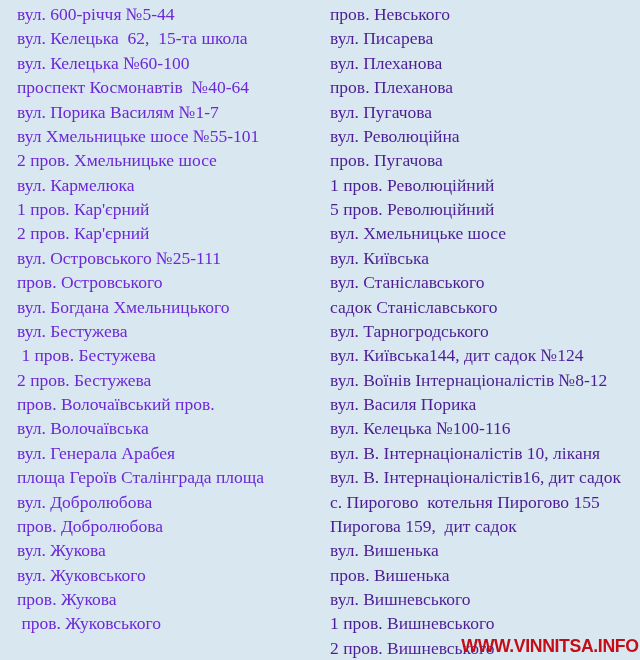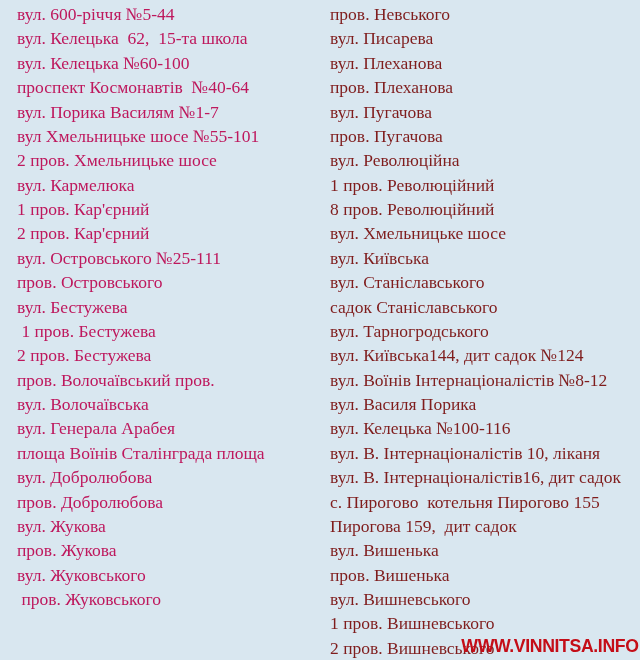--- a/index.html
+++ b/index.html
@@ -36,58 +36,59 @@
     font-size: 19px;
     letter-spacing: -0.4px;
     transform: scaleX(0.93);
     transform-origin: 100% 50%;
     white-space: nowrap;
   }
 </style>
 </head>
 <body style="background: rgb(217, 231, 240);">
 
-<div class="street-column" id="col-left" style="color: #be185d;">
+<div class="street-column" id="col-left" style="color: #6d28d9;">
     <div class="line">вул. 600-річчя №5-44</div>
     <div class="line">вул. Келецька  62,  15-та школа</div>
     <div class="line">вул. Келецька №60-100</div>
     <div class="line">проспект Космонавтів  №40-64</div>
     <div class="line">вул. Порика Василям №1-7</div>
     <div class="line">вул Хмельницьке шосе №55-101</div>
     <div class="line">2 пров. Хмельницьке шосе</div>
     <div class="line">вул. Кармелюка</div>
     <div class="line">1 пров. Кар'єрний</div>
     <div class="line">2 пров. Кар'єрний</div>
     <div class="line">вул. Островського №25-111</div>
     <div class="line">пров. Островського</div>
+    <div class="line">вул. Богдана Хмельницького</div>
     <div class="line">вул. Бестужева</div>
     <div class="line"> 1 пров. Бестужева</div>
     <div class="line">2 пров. Бестужева</div>
     <div class="line">пров. Волочаївський пров.</div>
     <div class="line">вул. Волочаївська</div>
     <div class="line">вул. Генерала Арабея</div>
-    <div class="line">площа Воїнів Сталінграда площа</div>
+    <div class="line">площа Героїв Сталінграда площа</div>
     <div class="line">вул. Добролюбова</div>
     <div class="line">пров. Добролюбова</div>
     <div class="line">вул. Жукова</div>
+    <div class="line">вул. Жуковського</div>
     <div class="line">пров. Жукова</div>
-    <div class="line">вул. Жуковського</div>
     <div class="line"> пров. Жуковського</div>
   </div>
 
-<div class="street-column" id="col-right" style="color: #7f1d1d;">
+<div class="street-column" id="col-right" style="color: #4c1d95;">
     <div class="line">пров. Невського</div>
     <div class="line">вул. Писарева</div>
     <div class="line">вул. Плеханова</div>
     <div class="line">пров. Плеханова</div>
     <div class="line">вул. Пугачова</div>
+    <div class="line">вул. Революційна</div>
     <div class="line">пров. Пугачова</div>
-    <div class="line">вул. Революційна</div>
     <div class="line">1 пров. Революційний</div>
-    <div class="line">8 пров. Революційний</div>
+    <div class="line">5 пров. Революційний</div>
     <div class="line">вул. Хмельницьке шосе</div>
     <div class="line">вул. Київська</div>
     <div class="line">вул. Станіславського</div>
     <div class="line">садок Станіславського</div>
     <div class="line">вул. Тарногродського</div>
     <div class="line">вул. Київська144, дит садок №124</div>
     <div class="line">вул. Воїнів Інтернаціоналістів №8-12</div>
     <div class="line">вул. Василя Порика</div>
     <div class="line">вул. Келецька №100-116</div>
     <div class="line">вул. В. Інтернаціоналістів 10, ліканя</div>

